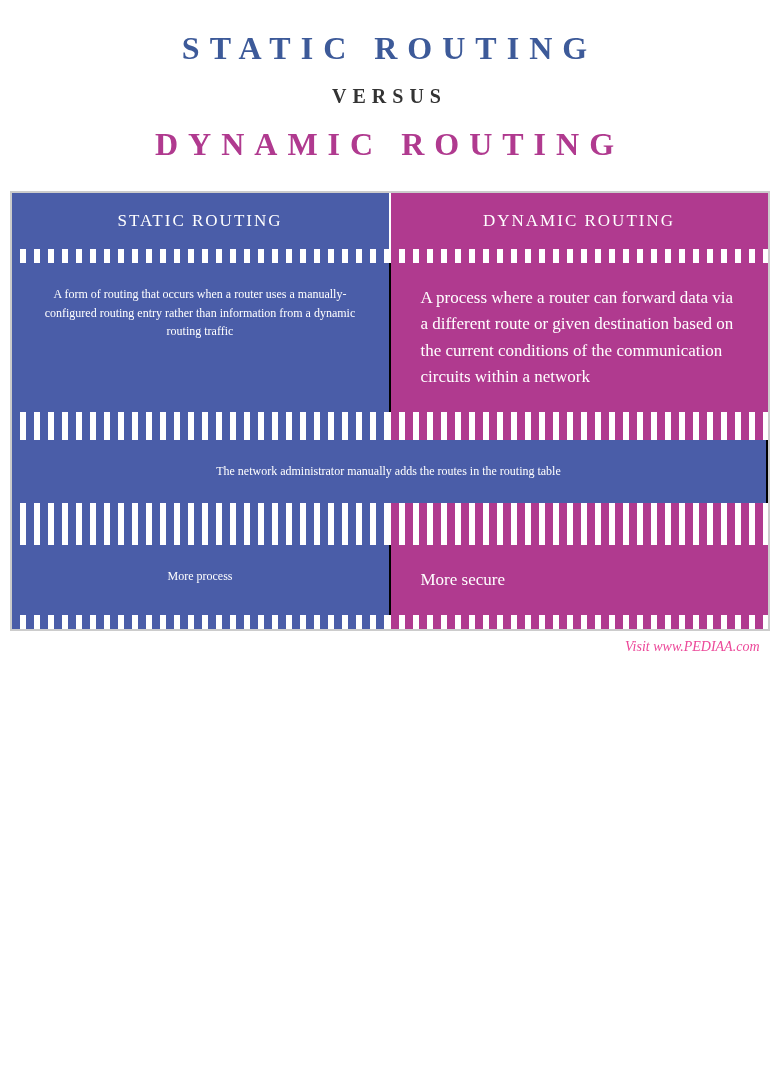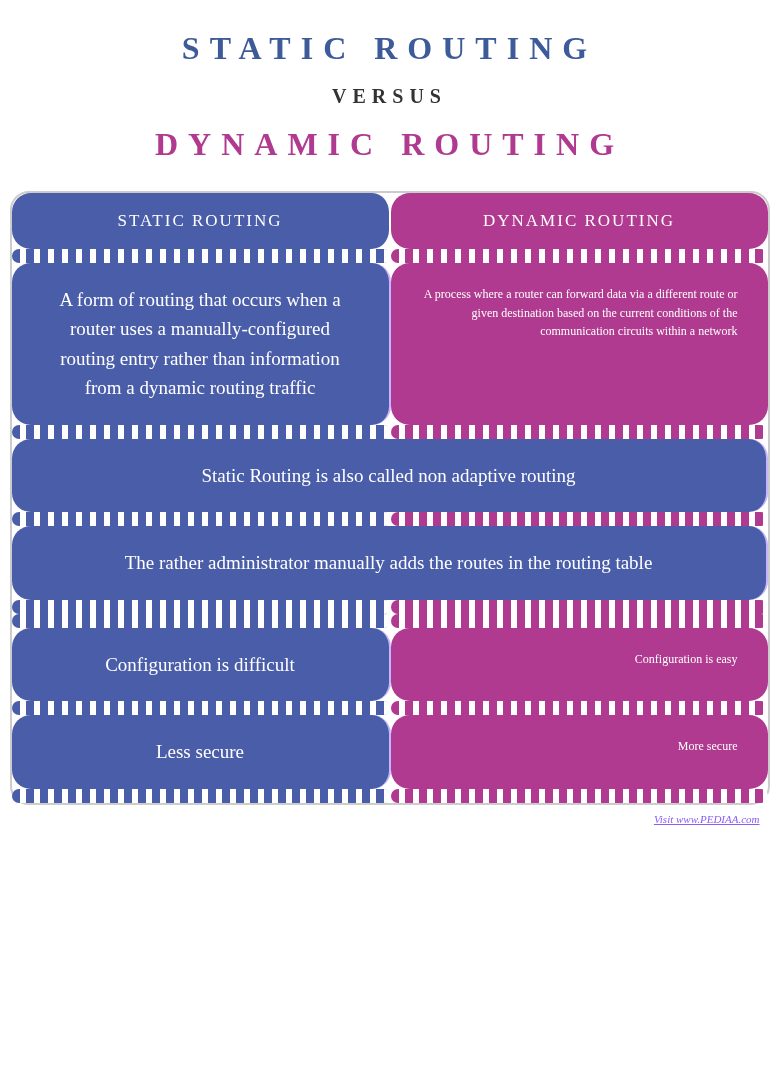--- a/index.html
+++ b/index.html
@@ -1,15 +1,15 @@
 <!DOCTYPE html>
 <html><head>
   <meta charset="utf-8">
   <style>
-    * { margin: 0; padding: 0; box-sizing: border-box; border-radius: 19px; }
+    * { margin: 0; padding: 0; box-sizing: border-box; }
 
     body {
       width: 779px;
       min-height: 1083px;
       background: #fff;
       font-family: Georgia, 'Times New Roman', serif;
       display: flex;
       flex-direction: column;
       align-items: center;
     }
@@ -114,43 +114,42 @@
     .content-row {
       display: flex;
     }
 
     .cell-left {
       flex: 1;
       background: #4a5da8;
       color: #fff;
       text-align: center;
       padding: 22px 30px;
-      font-size: 19px;
+      font-size: 12px;
       line-height: 1.55;
-      border-right: 2px solid #c4b5fd;
+      border-right: 2px solid #000000;
     }
 
     .cell-right {
       flex: 1;
       background: #b03a8f;
       color: #fff;
-      text-align: right;
+      text-align: left;
       padding: 22px 30px;
-      font-size: 12px;
+      font-size: 17px;
       line-height: 1.55;
     }
 
     .footer-note {
       width: 760px;
       text-align: right;
       padding: 8px 10px 6px;
-      font-size: 11px;
-      color: #8b5cf6;
+      font-size: 14px;
+      color: #ec4899;
       font-style: italic;
-      text-decoration: underline;
     }
   </style>
 </head>
 <body>
 
 <div class="header">
   <div class="title-static">STATIC ROUTING</div>
   <div class="title-versus">VERSUS</div>
   <div class="title-dynamic">DYNAMIC ROUTING</div>
 </div>
@@ -169,51 +168,46 @@
   <div class="content-row">
     <div class="cell-left">A form of routing that occurs when a router uses a manually-configured routing entry rather than information from a dynamic routing traffic</div>
     <div class="cell-right">A process where a router can forward data via a different route or given destination based on the current conditions of the communication circuits within a network</div>
   </div>
 
   <div class="divider-row">
     <div class="divider-left"></div>
     <div class="divider-right"></div>
   </div>
   <div class="content-row">
-    <div class="cell-left">Static Routing is also called non adaptive routing</div>
-  </div>
-
-  <div class="divider-row">
-    <div class="divider-left"></div>
-    <div class="divider-right"></div>
-  </div>
-  <div class="content-row">
-    <div class="cell-left">The rather administrator manually adds the routes in the routing table</div>
-  </div>
-
-  <div class="divider-row">
-    <div class="divider-left"></div>
-    <div class="divider-right"></div>
-  </div>
-
-  <div class="divider-row">
-    <div class="divider-left"></div>
-    <div class="divider-right"></div>
-  </div>
-  <div class="content-row">
-    <div class="cell-left">Configuration is difficult</div>
-    <div class="cell-right">Configuration is easy</div>
-  </div>
-
-  <div class="divider-row">
-    <div class="divider-left"></div>
-    <div class="divider-right"></div>
-  </div>
-  <div class="content-row">
-    <div class="cell-left">Less secure</div>
+  </div>
+
+  <div class="divider-row">
+    <div class="divider-left"></div>
+    <div class="divider-right"></div>
+  </div>
+  <div class="content-row">
+    <div class="cell-left">The network administrator manually adds the routes in the routing table</div>
+  </div>
+
+  <div class="divider-row">
+    <div class="divider-left"></div>
+    <div class="divider-right"></div>
+  </div>
+
+  <div class="divider-row">
+    <div class="divider-left"></div>
+    <div class="divider-right"></div>
+  </div>
+
+  <div class="divider-row">
+    <div class="divider-left"></div>
+    <div class="divider-right"></div>
+  </div>
+  <div class="content-row">
+    <div class="cell-left">More process</div>
     <div class="cell-right">More secure</div>
   </div>
 
   <div class="divider-row">
     <div class="divider-left"></div>
     <div class="divider-right"></div>
   </div>
 
 </div>
 

